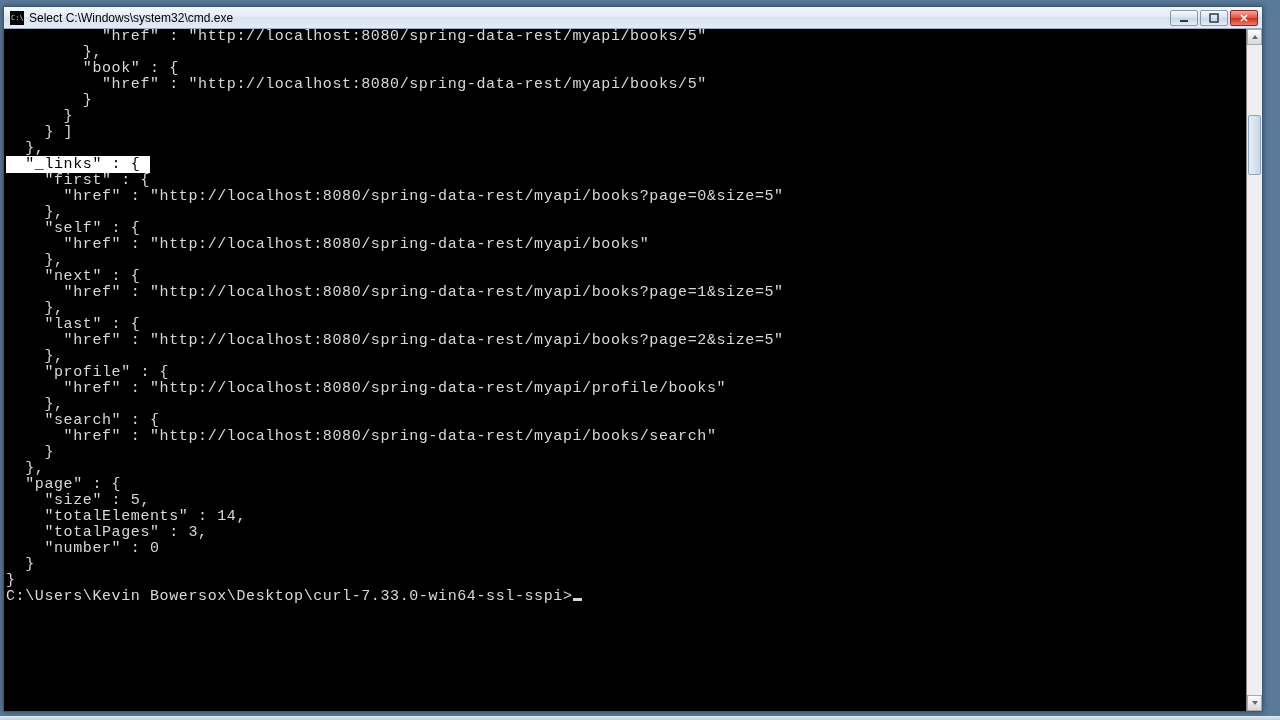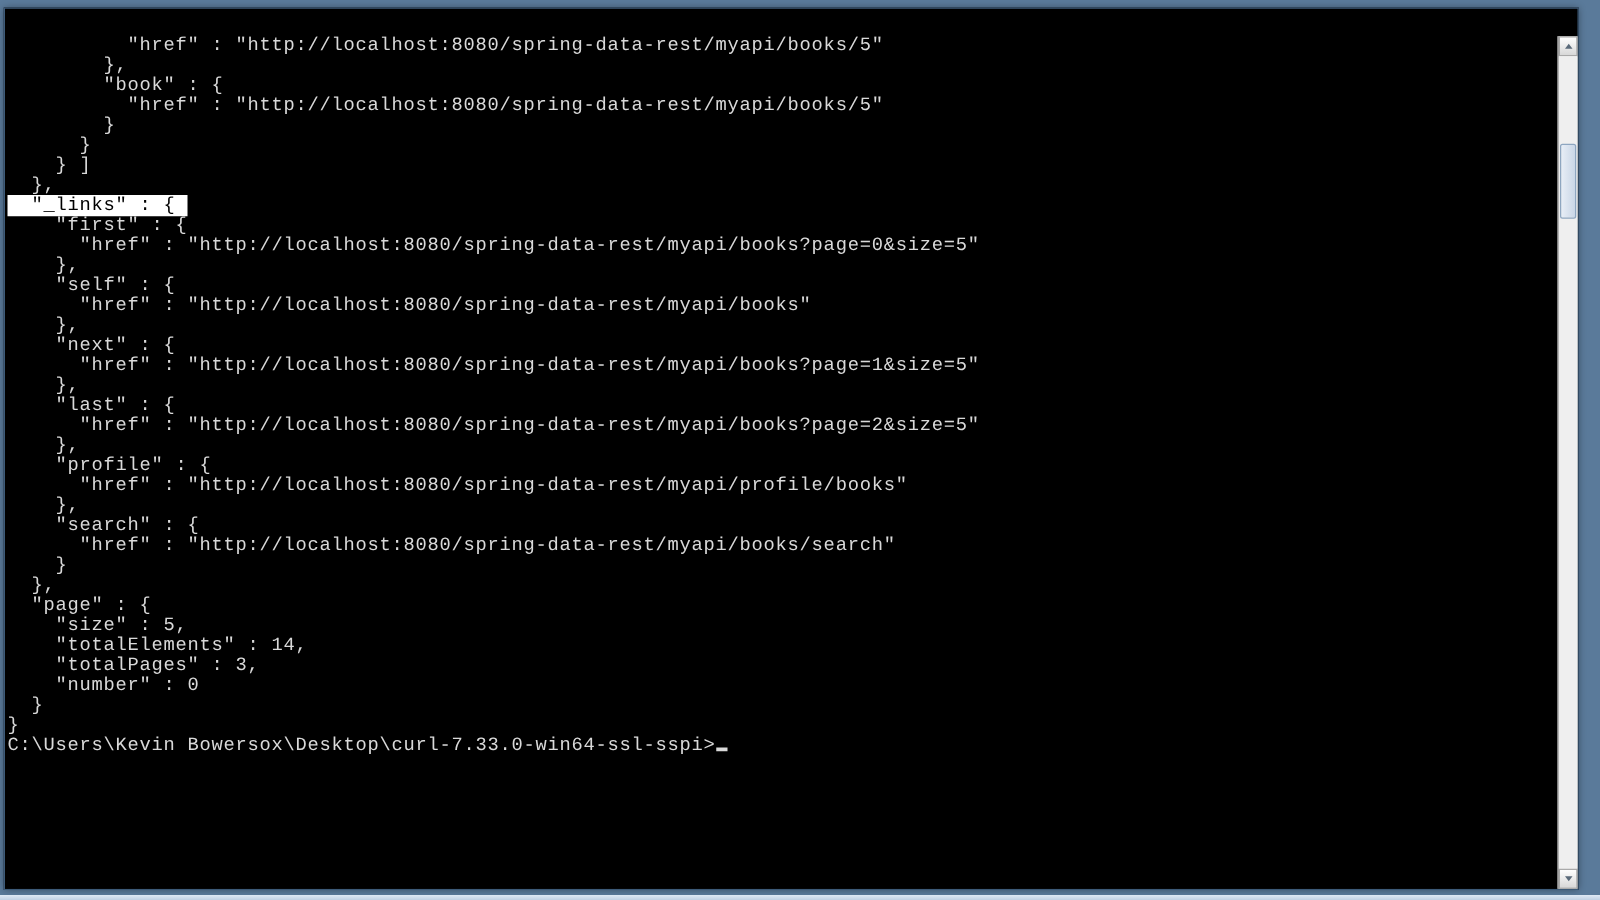--- a/index.html
+++ b/index.html
@@ -101,20 +101,42 @@
   }
   .taskbar {
     position:absolute; left:0; right:0; bottom:0; height:4px;
     background: linear-gradient(to bottom,#dfe9f5,#c1d1e3);
   }
 </style>
 </head>
 <body>
 
 <div class="window">
+  <div class="titlebar">
+    <div class="title-icon"></div>
+    <div class="title-text">Select C:\Windows\system32\cmd.exe</div>
+    <div class="title-spacer"></div>
+    <div class="win-btns">
+      <div class="win-btn">
+        <svg viewBox="0 0 10 10">
+            <rect x="1" y="7" width="8" height="2" fill="#2a3a4a"></rect>
+          </svg>
+      </div>
+      <div class="win-btn">
+        <svg viewBox="0 0 10 10">
+            <rect x="1" y="1" width="8" height="8" fill="none" stroke="#2a3a4a" stroke-width="1.5"></rect>
+          </svg>
+      </div>
+      <div class="win-btn close">
+        <svg viewBox="0 0 10 10">
+            <path d="M2 2 L8 8 M8 2 L2 8" stroke="#fff" stroke-width="1.6"></path>
+          </svg>
+      </div>
+    </div>
+  </div>
 
   <div class="client" id="term"><div>          "href" : "http://localhost:8080/spring-data-rest/myapi/books/5"</div><div>        },</div><div>        "book" : {</div><div>          "href" : "http://localhost:8080/spring-data-rest/myapi/books/5"</div><div>        }</div><div>      }</div><div>    } ]</div><div>  },</div><div><span class="hl">  "_links" : { </span></div><div>    "first" : {</div><div>      "href" : "http://localhost:8080/spring-data-rest/myapi/books?page=0&amp;size=5"</div><div>    },</div><div>    "self" : {</div><div>      "href" : "http://localhost:8080/spring-data-rest/myapi/books"</div><div>    },</div><div>    "next" : {</div><div>      "href" : "http://localhost:8080/spring-data-rest/myapi/books?page=1&amp;size=5"</div><div>    },</div><div>    "last" : {</div><div>      "href" : "http://localhost:8080/spring-data-rest/myapi/books?page=2&amp;size=5"</div><div>    },</div><div>    "profile" : {</div><div>      "href" : "http://localhost:8080/spring-data-rest/myapi/profile/books"</div><div>    },</div><div>    "search" : {</div><div>      "href" : "http://localhost:8080/spring-data-rest/myapi/books/search"</div><div>    }</div><div>  },</div><div>  "page" : {</div><div>    "size" : 5,</div><div>    "totalElements" : 14,</div><div>    "totalPages" : 3,</div><div>    "number" : 0</div><div>  }</div><div>}</div><div><span>C:\Users\Kevin Bowersox\Desktop\curl-7.33.0-win64-ssl-sspi&gt;</span><span class="cursor"></span></div></div>
 
   <div class="scrollbar">
     <div class="sb-btn top">
       <svg width="8" height="8" viewBox="0 0 8 8">
           <path d="M4 2 L7 6 L1 6 Z" fill="#5a6a7a"></path>
         </svg>
     </div>
     <div class="sb-track">

